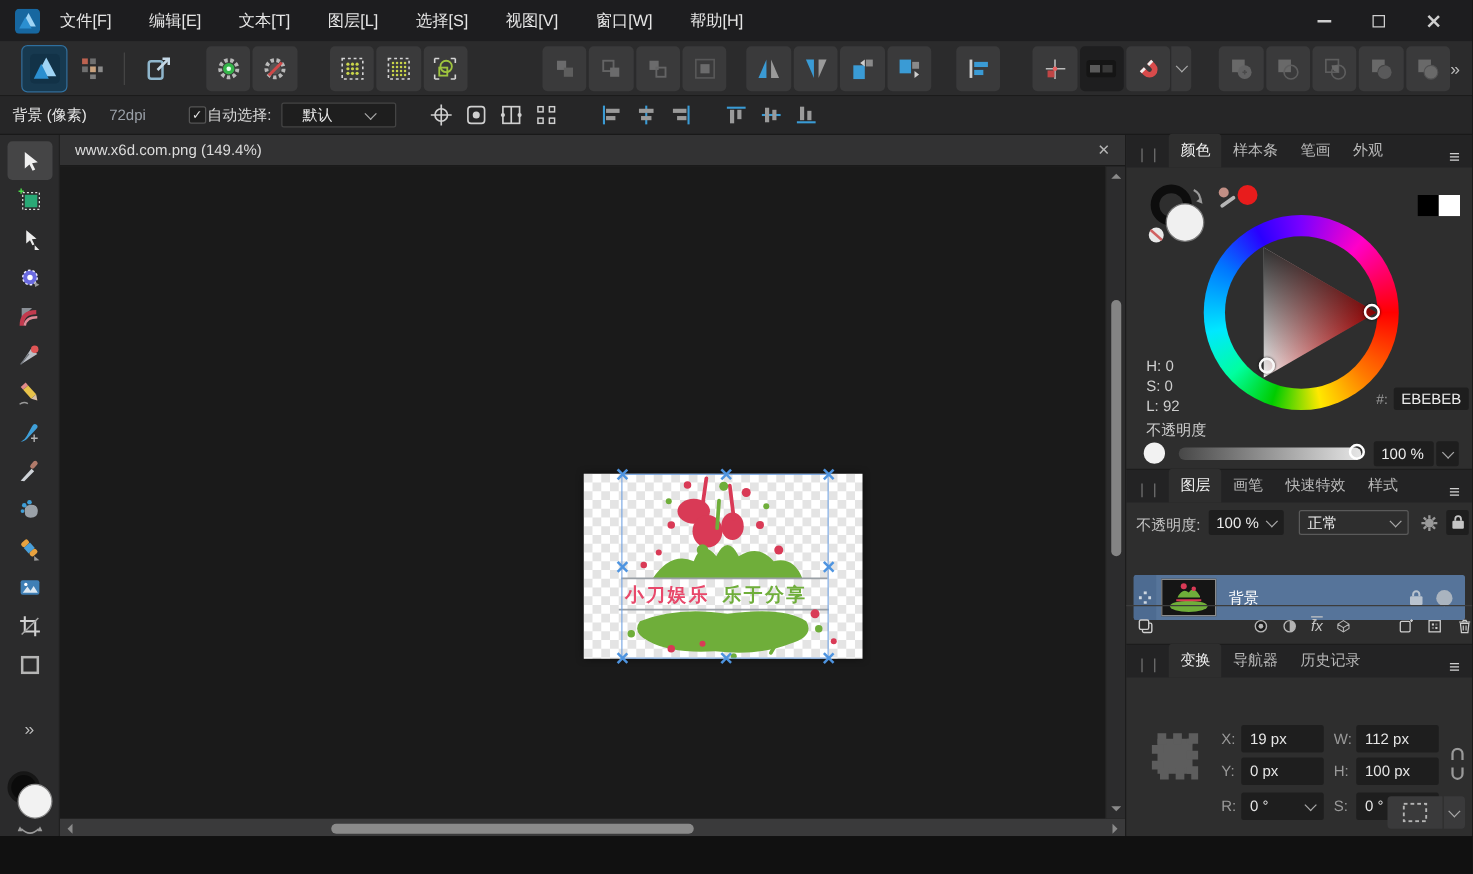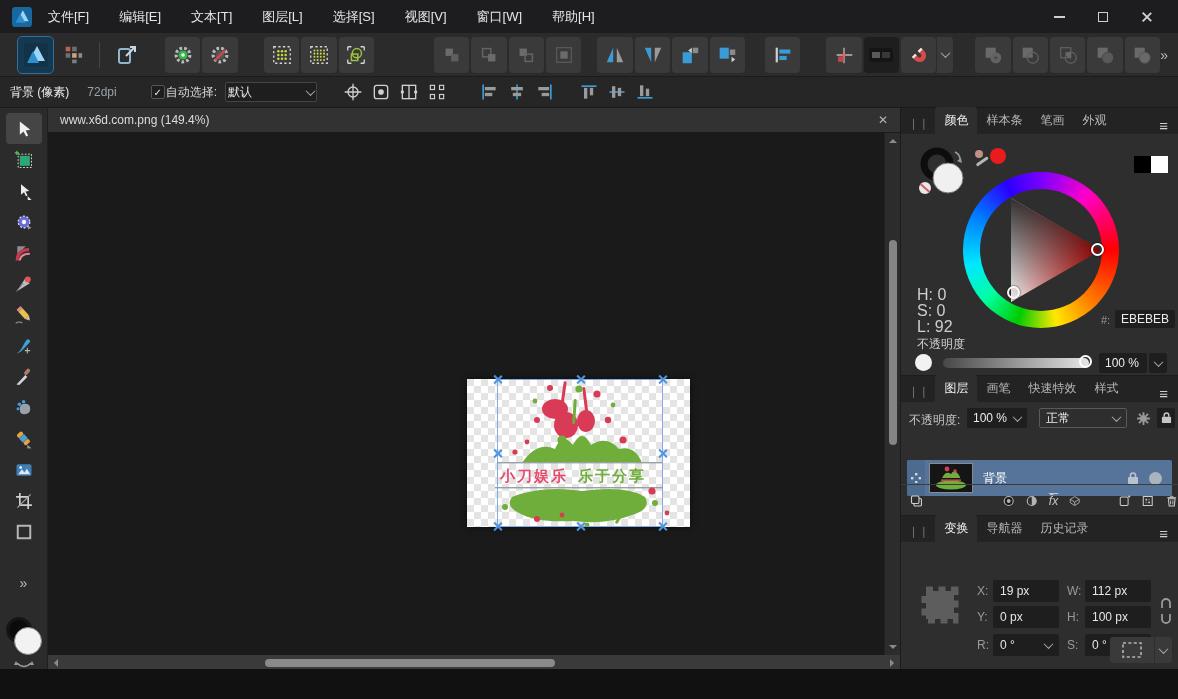--- a/index.html
+++ b/index.html
@@ -28,21 +28,21 @@
   .vsep{width:1px;height:26px;background:#444;margin:0 8px;}
   .chev{width:7px;height:7px;border-right:1.6px solid #aaa;border-bottom:1.6px solid #aaa;transform:rotate(45deg) translate(-1px,-1px);}
   .chev-btn{width:16px;height:36px;display:flex;align-items:center;justify-content:center;background:#3a3a3b;border-radius:0 4px 4px 0;margin-left:1px;}
   .more-glyph{color:#bbb;font-size:14px;}
 
   
   .contextbar{height:31px;background:#262627;display:flex;align-items:center;font-size:12px;border-bottom:1px solid #191919;}
   .ctx-label{color:#e8e8e8;margin-left:10px;}
   .ctx-dpi{color:#9aa0a8;margin-left:18px;}
   .checkbox{width:14px;height:14px;background:#1e1e1e;border:1px solid #555;border-radius:2px;margin-left:34px;display:flex;align-items:center;justify-content:center;color:#e8e8e8;font-size:10px;}
-  .dropdown{height:20px;background:#1e1e1e;border:1px solid #444;border-radius:2px;display:flex;align-items:center;padding:0 2px;color:#e8e8e8;}
+  .dropdown{height:20px;background:#1e1e1e;border:1px solid #444;border-radius:2px;display:flex;align-items:center;padding:0 16px;color:#e8e8e8;}
   .dropdown .chev{margin-left:auto;}
   .ibtn{width:28px;height:24px;display:flex;align-items:center;justify-content:center;background:transparent;border:none;padding:0;}
 
   
   .main{display:flex;height:563px;}
   .tools{width:48px;background:#2b2b2c;display:flex;flex-direction:column;align-items:center;padding-top:5px;border-right:1px solid #202020;}
   .tbtn{width:36px;height:31px;display:flex;align-items:center;justify-content:center;background:transparent;border:none;padding:0;border-radius:4px;}
   .tbtn.sel{background:#454546;}
   .canvas-wrap{width:852px;display:flex;flex-direction:column;}
   .tabbar{height:25px;background:#2c2c2d;border-bottom:1px solid #1a1a1a;display:flex;}
@@ -63,21 +63,21 @@
   
   .right{width:278px;background:#2e2e2e;display:flex;flex-direction:column;border-left:1px solid #1c1c1c;}
   .panel{position:relative;border-bottom:1px solid #1c1c1c;}
   .phead{height:26px;background:#232324;display:flex;align-items:end;font-size:12px;}
   .grip{color:#777;margin:0 6px 4px 8px;font-size:11px;letter-spacing:1px;}
   .ptab{padding:5px 9px 5px;color:#b8b8b8;}
   .ptab.act{background:#2e2e2e;color:#f0f0f0;border-radius:3px 3px 0 0;}
   .pmenu{margin-left:auto;margin-right:10px;margin-bottom:3px;color:#cfcfcf;font-size:15px;line-height:10px;}
   .pbody{position:relative;}
 
-  .hsl{position:absolute;left:16px;color:#cfcfcf;font-size:16px;}
+  .hsl{position:absolute;left:16px;color:#cfcfcf;font-size:12px;}
   .hexlabel{position:absolute;color:#9a9a9a;font-size:11px;}
   .hexbox{position:absolute;background:#1e1e1e;border-radius:2px;color:#ececec;font-size:12px;padding:2px 6px;}
   .field{position:absolute;background:#1e1e1e;border-radius:2px;color:#e6e6e6;font-size:12px;display:flex;align-items:center;padding:0 7px;height:22px;}
   .flabel{position:absolute;color:#9a9a9a;font-size:12px;line-height:22px;}
   .wheel{position:absolute;left:62px;top:38px;width:156px;height:156px;}
   .ring{position:absolute;inset:0;border-radius:50%;background:conic-gradient(from 0deg,#7a00ff,#ff00c8 40deg,#ff0000 90deg,#ff7a00 135deg,#ffe800 168deg,#00cc00 198deg,#00ffa0 228deg,#00e8ff 258deg,#0077ff 300deg,#2a00ff 332deg,#7a00ff 360deg);}
   .hole{position:absolute;left:17px;top:17px;width:122px;height:122px;border-radius:50%;background:#2e2e2e;}
   .ringsel{position:absolute;width:13px;height:13px;border:2.5px solid #fff;border-radius:50%;box-shadow:0 0 2px #000;}
   .slider-track{position:absolute;height:10px;border-radius:5px;background:linear-gradient(90deg,#474747,#e6e6e6);}
   .knob-ring{position:absolute;width:13px;height:13px;border:2.5px solid #fff;border-radius:50%;}

